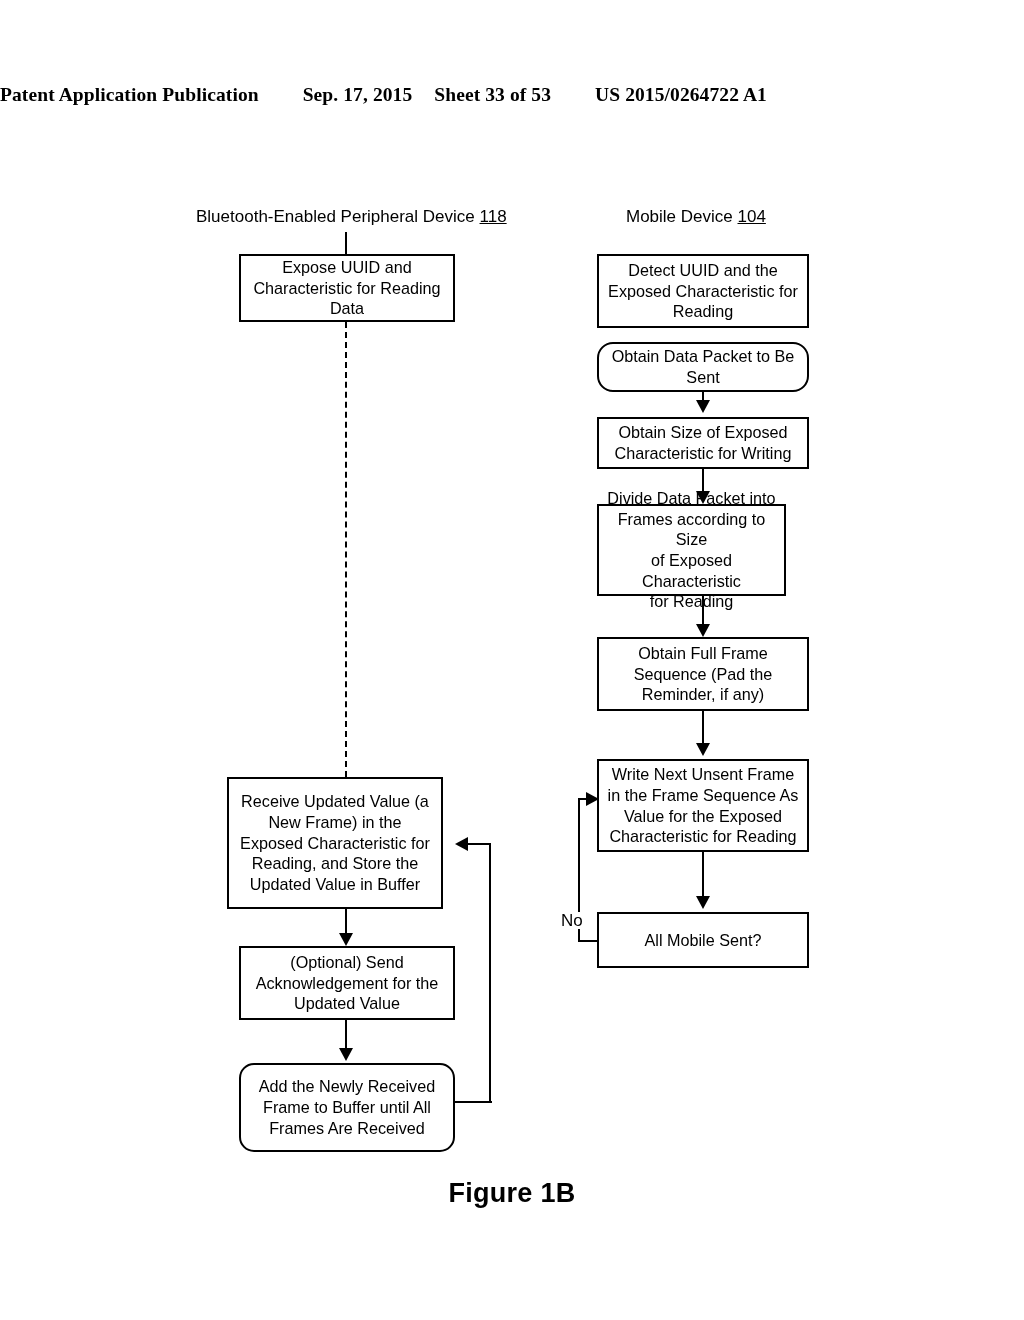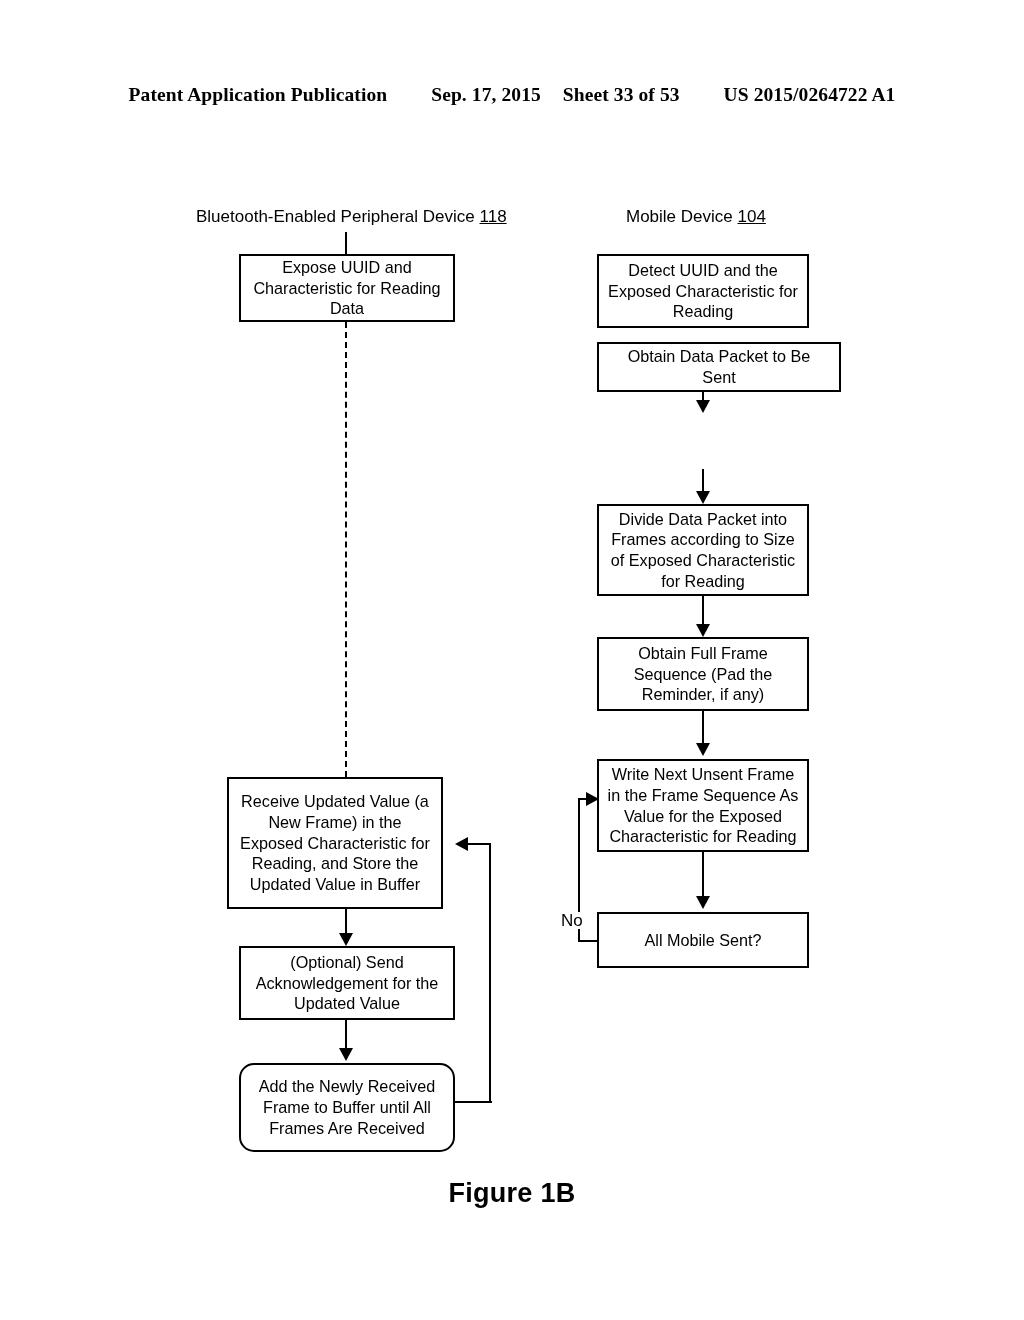--- a/index.html
+++ b/index.html
@@ -15,21 +15,21 @@
     color: #000000;
     overflow: hidden;
   }
 
   
   .patent-header {
     position: absolute;
     top: 84px;
     left: 0;
     width: 1024px;
-    text-align: center;
+    text-align: left;
     font-family: "Liberation Serif", serif;
     font-weight: bold;
     font-size: 19.5px;
     letter-spacing: 0.1px;
     white-space: nowrap;
   }
   .patent-header .seg { display: inline-block; }
   .gap-lg { display: inline-block; width: 34px; }
   .gap-sm { display: inline-block; width: 12px; }
 
@@ -182,31 +182,33 @@
 
   <div class="hline" style="left:455px; top:1101px; width:37px;"></div>
   <div class="vline" style="left:489px; top:843px; height:260px;"></div>
   <div class="hline" style="left:468px; top:843px; width:23px;"></div>
   <div class="arrow-left" style="left:455px; top:837px;"></div>
 
   <div class="box" id="box-detect-uuid" style="left:597px; top:254px; width:212px; height:74px;">Detect UUID and the
 Exposed Characteristic for
 Reading</div>
 
-  <div class="box" id="box-obtain-data-packet" style="left:597px; top:342px; width:244px; height:50px;">Obtain Data Packet to Be
+  <div class="box" id="box-obtain-data-packet" style="left:597px; top:342px; width:212px; height:50px;border-radius:16px;">Obtain Data Packet to Be
 Sent</div>
 
   <div class="vline" style="left:702px; top:392px; height:12px;"></div>
   <div class="arrow-down" style="left:696px; top:400px;"></div>
 
+  <div class="box" id="box-obtain-size" style="left:597px; top:417px; width:212px; height:52px;">Obtain Size of Exposed
+Characteristic for Writing</div>
 
   <div class="vline" style="left:702px; top:469px; height:26px;"></div>
   <div class="arrow-down" style="left:696px; top:491px;"></div>
 
-  <div class="box" id="box-divide-data-packet" style="left:597px; top:504px; width:212px; height:92px;">Divide Data Packet into
+  <div class="box" id="box-divide-data-packet" style="left:597px; top:504px; width:189px; height:92px;">Divide Data Packet into
 Frames according to Size
 of Exposed Characteristic
 for Reading</div>
 
   <div class="vline" style="left:702px; top:596px; height:32px;"></div>
   <div class="arrow-down" style="left:696px; top:624px;"></div>
 
   <div class="box" id="box-obtain-full-frame-sequence" style="left:597px; top:637px; width:212px; height:74px;">Obtain Full Frame
 Sequence (Pad the
 Reminder, if any)</div>

